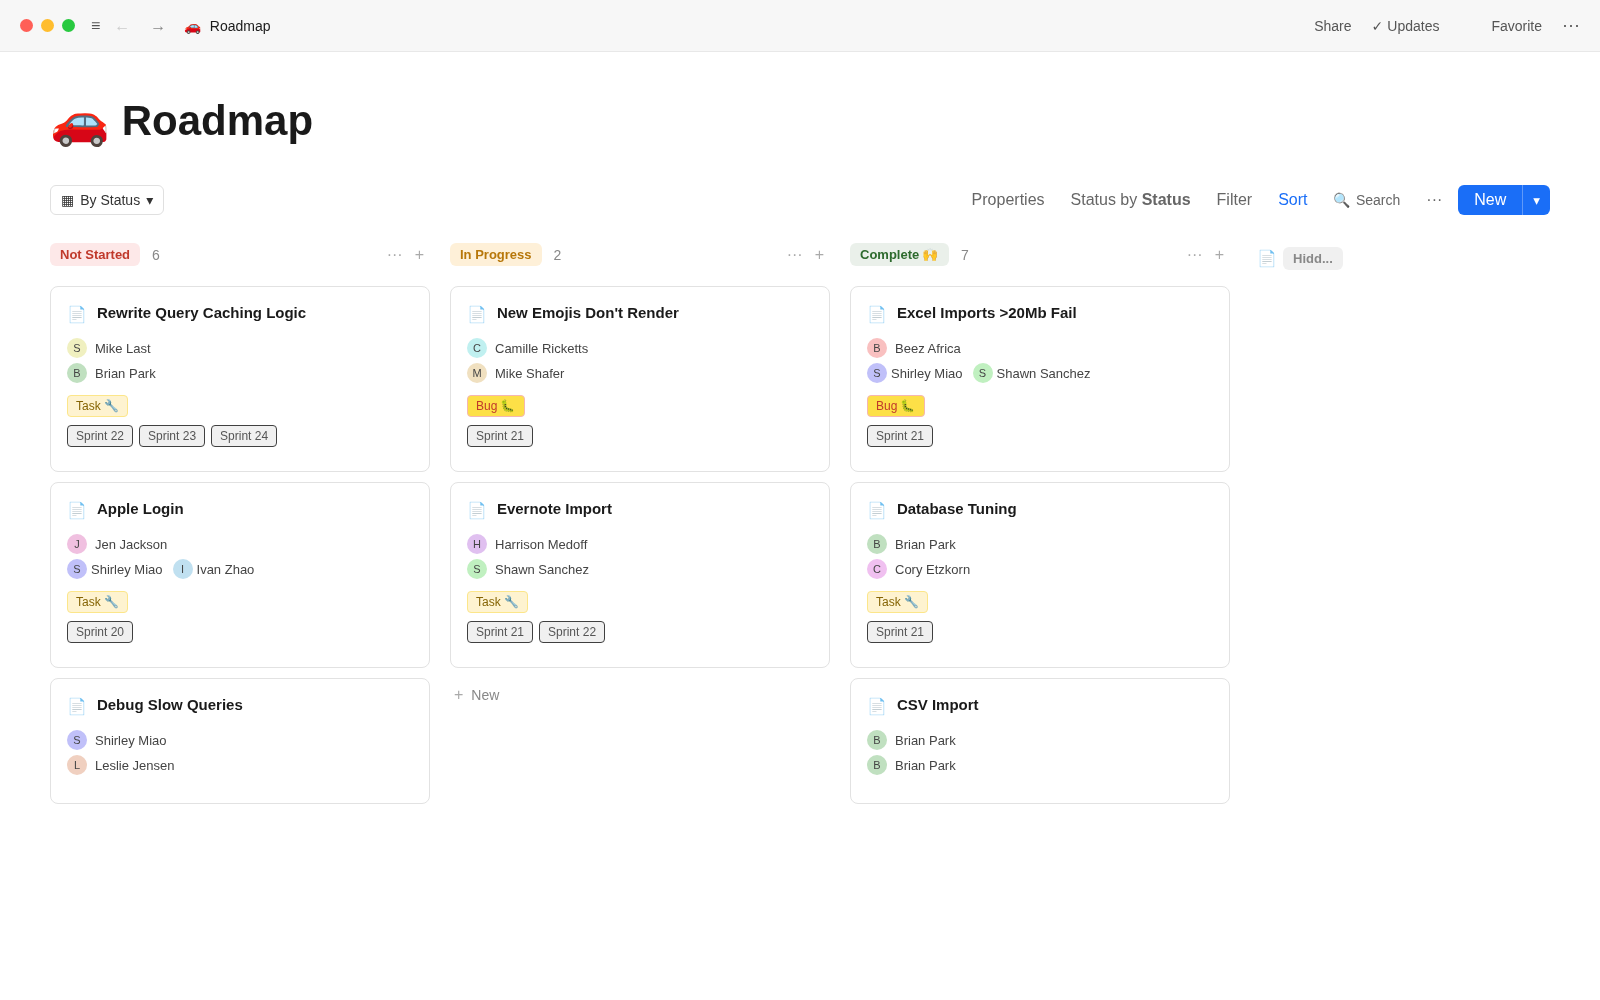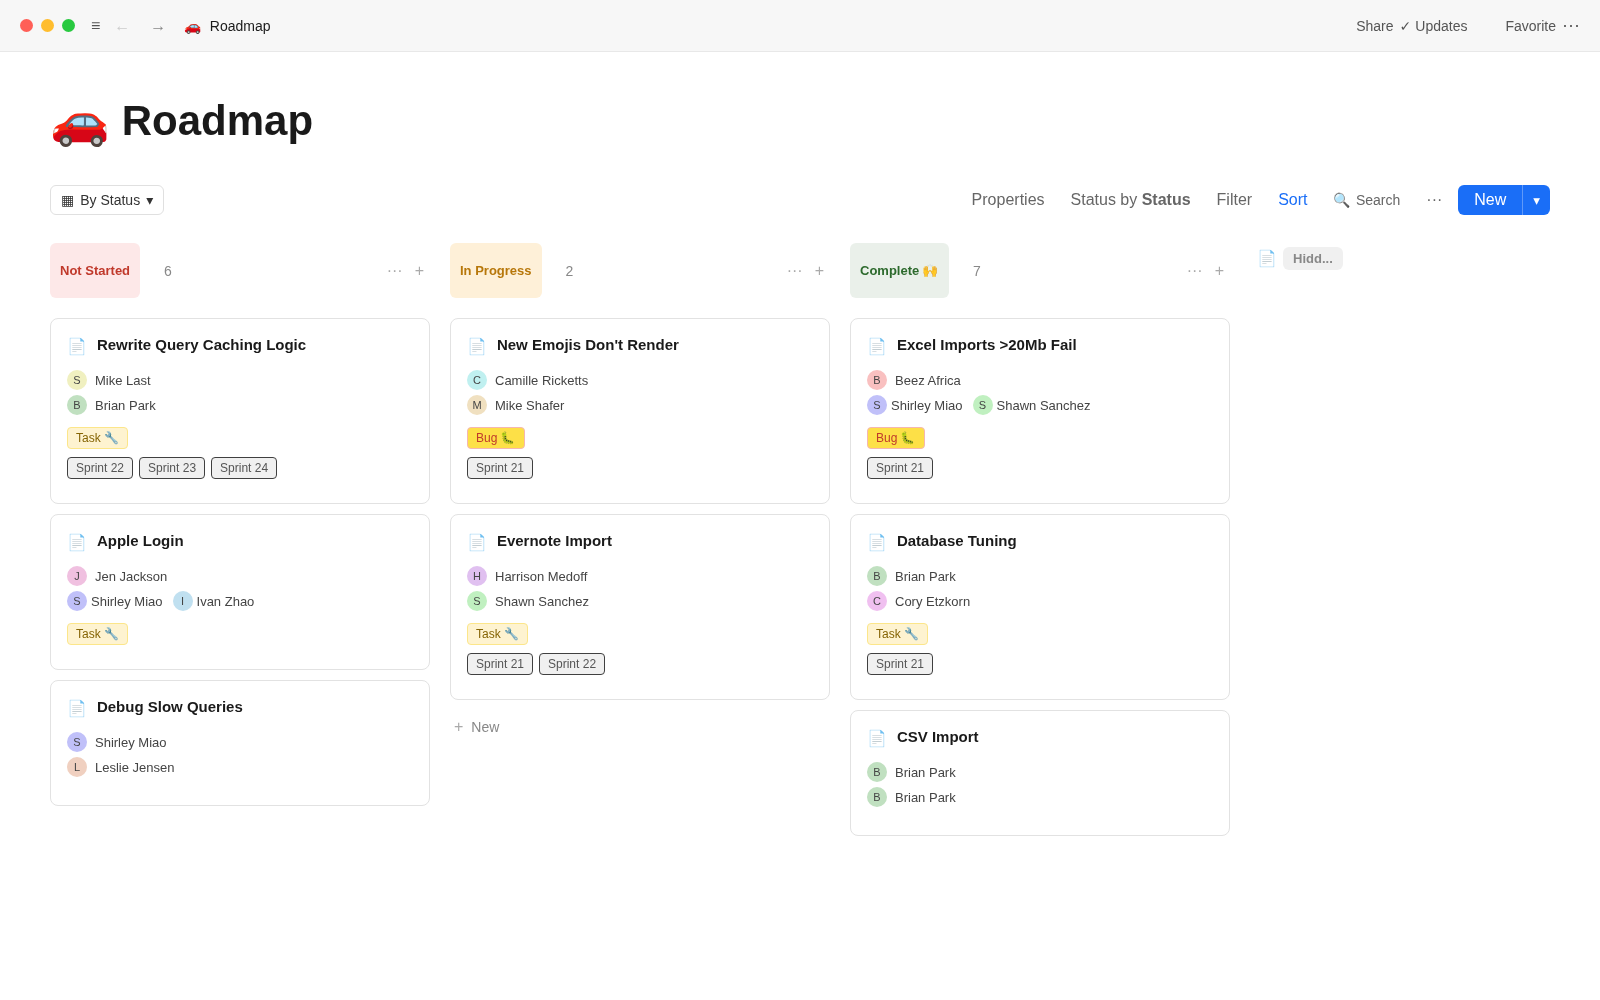--- a/index.html
+++ b/index.html
@@ -60,21 +60,21 @@
       display: flex;
       align-items: center;
       gap: 8px;
       font-size: 14px;
       font-weight: 500;
       flex: 1;
     }
     .title-bar-right {
       display: flex;
       align-items: center;
-      gap: 6px;
+      gap: 20px;
       font-size: 14px;
       color: #555;
     }
     .title-bar-right .share-btn {
       background: none;
       border: none;
       font-size: 14px;
       color: #555;
       cursor: pointer;
     }
@@ -208,25 +208,25 @@
       margin-right: 20px;
       flex-shrink: 0;
     }
     .column-header {
       display: flex;
       align-items: center;
       margin-bottom: 16px;
       padding: 4px 0;
     }
     .status-badge {
-      padding: 20px 10px;
+      padding: 4px 10px;
       border-radius: 6px;
       font-size: 13px;
       font-weight: 600;
-      margin-right: 24px;
+      margin-right: 12px;
     }
     .badge-not-started {
       background: #fde8e8;
       color: #c0392b;
     }
     .badge-in-progress {
       background: #fef0d8;
       color: #b7770a;
     }
     .badge-complete {
@@ -488,20 +488,23 @@
           <div class="multi-person-row">
             <div class="person-avatar avatar-shirley">S</div>
             <span>Shirley Miao</span>
             <div class="person-avatar avatar-ivan" style="margin-left:6px;">I</div>
             <span>Ivan Zhao</span>
           </div>
         </div>
         <div class="card-tags">
           <span class="tag tag-task">Task 🔧</span>
         </div>
+        <div class="card-tags">
+          <span class="sprint-tag">Sprint 20</span>
+        </div>
       </div>
 
       <div class="card">
         <div class="card-title-row">
           <span class="card-icon">📄</span>
           <span class="card-title">Debug Slow Queries</span>
         </div>
         <div class="card-people">
           <div class="person-row">
             <div class="person-avatar avatar-shirley">S</div>

